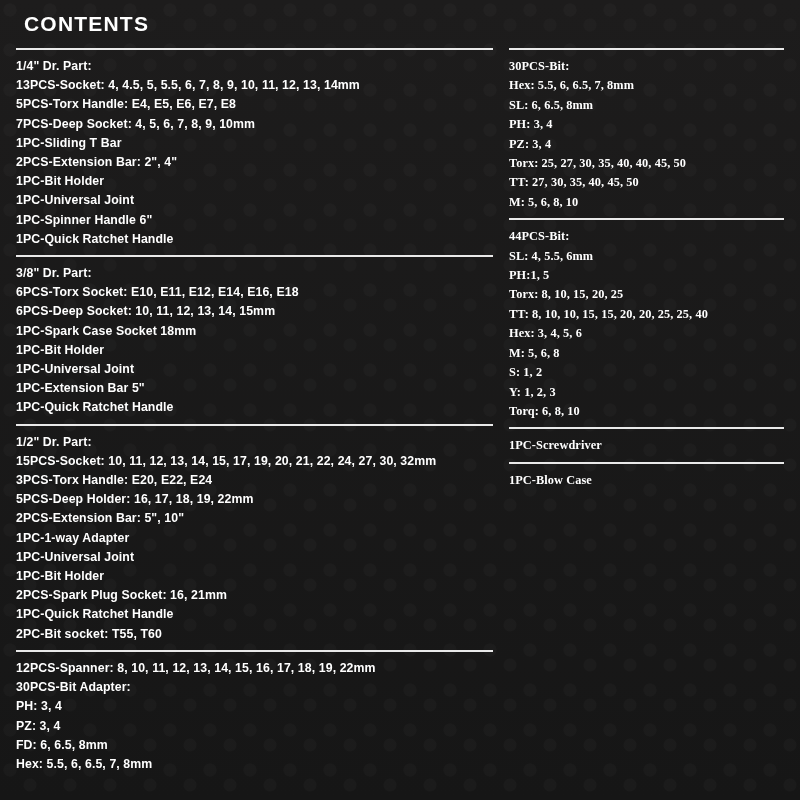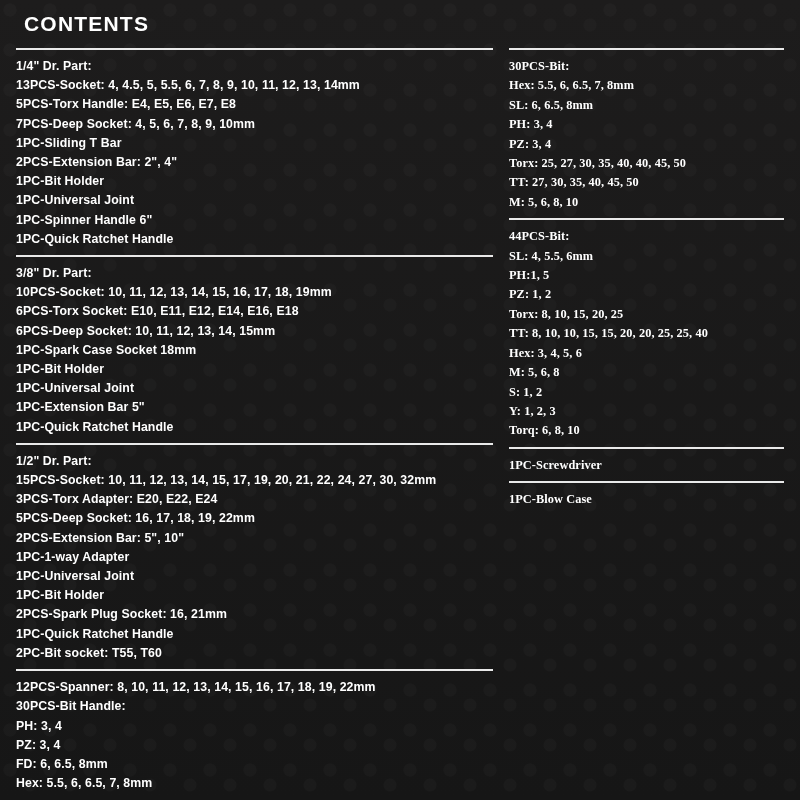--- a/index.html
+++ b/index.html
@@ -79,49 +79,48 @@
         <div class="line">2PCS-Extension Bar: 2", 4"</div>
         <div class="line">1PC-Bit Holder</div>
         <div class="line">1PC-Universal Joint</div>
         <div class="line">1PC-Spinner Handle 6"</div>
         <div class="line">1PC-Quick Ratchet Handle</div>
       </div>
 
       <div class="rule"></div>
       <div class="block">
         <div class="line">3/8" Dr. Part:</div>
-        <div class="line">10PCS-Socket: 10, 11, 12, 13, 14, 15, 16, 17, 18, 19mm</div>
         <div class="line">6PCS-Torx Socket: E10, E11, E12, E14, E16, E18</div>
         <div class="line">6PCS-Deep Socket: 10, 11, 12, 13, 14, 15mm</div>
         <div class="line">1PC-Spark Case Socket 18mm</div>
         <div class="line">1PC-Bit Holder</div>
         <div class="line">1PC-Universal Joint</div>
         <div class="line">1PC-Extension Bar 5"</div>
         <div class="line">1PC-Quick Ratchet Handle</div>
       </div>
 
       <div class="rule"></div>
       <div class="block">
         <div class="line">1/2" Dr. Part:</div>
         <div class="line">15PCS-Socket: 10, 11, 12, 13, 14, 15, 17, 19, 20, 21, 22, 24, 27, 30, 32mm</div>
-        <div class="line">3PCS-Torx Adapter: E20, E22, E24</div>
-        <div class="line">5PCS-Deep Socket: 16, 17, 18, 19, 22mm</div>
+        <div class="line">3PCS-Torx Handle: E20, E22, E24</div>
+        <div class="line">5PCS-Deep Holder: 16, 17, 18, 19, 22mm</div>
         <div class="line">2PCS-Extension Bar: 5", 10"</div>
         <div class="line">1PC-1-way Adapter</div>
         <div class="line">1PC-Universal Joint</div>
         <div class="line">1PC-Bit Holder</div>
         <div class="line">2PCS-Spark Plug Socket: 16, 21mm</div>
         <div class="line">1PC-Quick Ratchet Handle</div>
         <div class="line">2PC-Bit socket: T55, T60</div>
       </div>
 
       <div class="rule"></div>
       <div class="block">
         <div class="line">12PCS-Spanner: 8, 10, 11, 12, 13, 14, 15, 16, 17, 18, 19, 22mm</div>
-        <div class="line">30PCS-Bit Handle:</div>
+        <div class="line">30PCS-Bit Adapter:</div>
         <div class="line">PH: 3, 4</div>
         <div class="line">PZ: 3, 4</div>
         <div class="line">FD: 6, 6.5, 8mm</div>
         <div class="line">Hex: 5.5, 6, 6.5, 7, 8mm</div>
 
       </div>
 
     </div>
 
     <div class="col-right">
@@ -136,21 +135,20 @@
         <div class="line">Torx: 25, 27, 30, 35, 40, 40, 45, 50</div>
         <div class="line">TT: 27, 30, 35, 40, 45, 50</div>
         <div class="line">M: 5, 6, 8, 10</div>
       </div>
 
       <div class="rule"></div>
       <div class="block">
         <div class="line">44PCS-Bit:</div>
         <div class="line">SL: 4, 5.5, 6mm</div>
         <div class="line">PH:1, 5</div>
-        <div class="line">PZ: 1, 2</div>
         <div class="line">Torx: 8, 10, 15, 20, 25</div>
         <div class="line">TT: 8, 10, 10, 15, 15, 20, 20, 25, 25, 40</div>
         <div class="line">Hex: 3, 4, 5, 6</div>
         <div class="line">M: 5, 6, 8</div>
         <div class="line">S: 1, 2</div>
         <div class="line">Y: 1, 2, 3</div>
         <div class="line">Torq: 6, 8, 10</div>
       </div>
 
       <div class="rule"></div>

